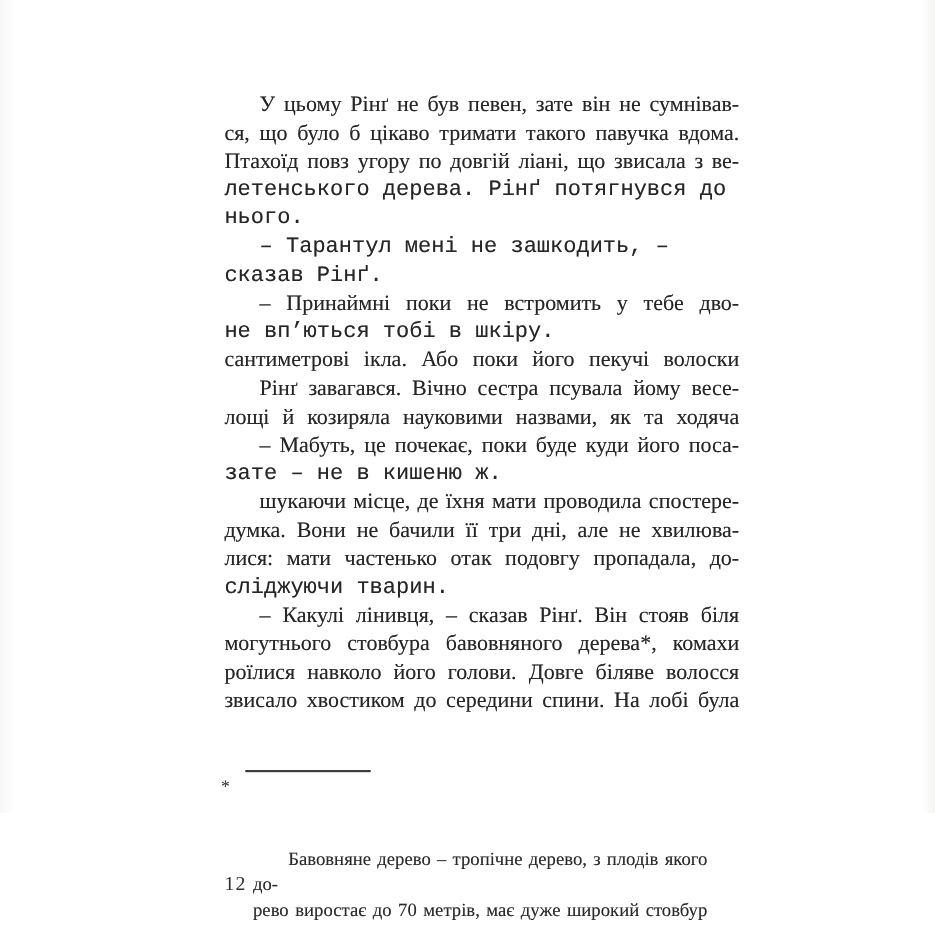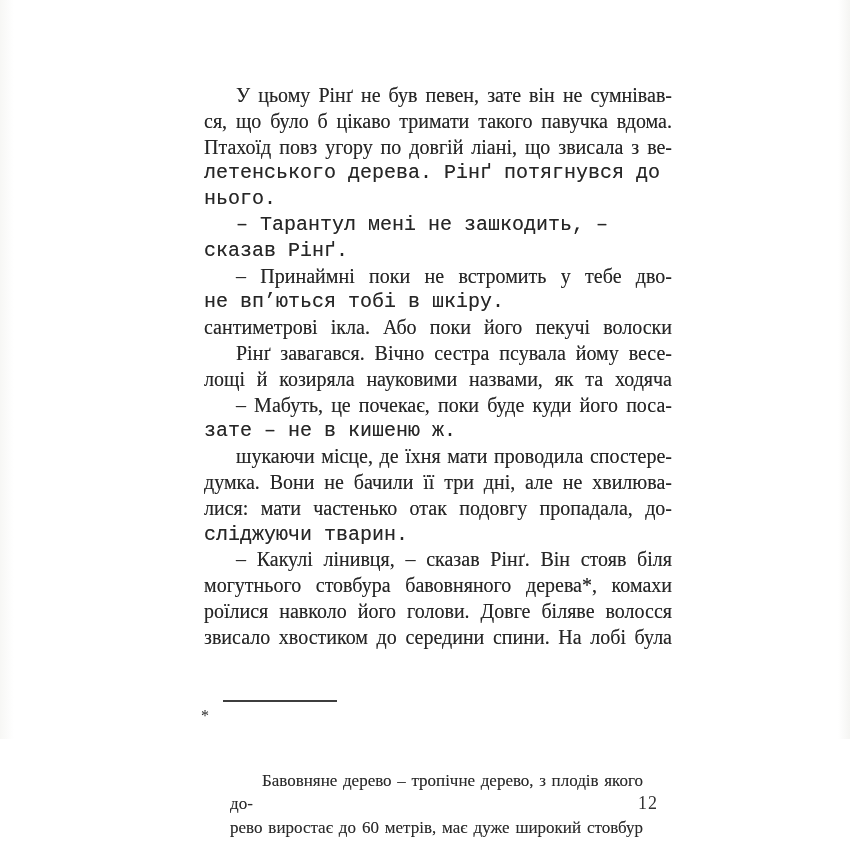--- a/index.html
+++ b/index.html
@@ -48,21 +48,21 @@
     position: absolute;
     left: 230px; top: 741px; width: 413px;
     font-size: 17px; line-height: 23.4px;
     color: #2b2b2b;
     text-shadow: 0 0 0.4px rgba(20,20,20,0.4);
     margin-top: 28px;
   }
   .page-number {
     position: absolute;
     left: 204px; top: 793px; width: 454px;
-    text-align: right;
+    text-align: left;
     font-size: 18px; color: #333333;
     letter-spacing: 1px;
   }
 </style>
 </head>
 <body>
 
 <div class="page">
   <div class="text-block" id="text-block">
       <div class="para">
@@ -98,17 +98,17 @@
         <div class="tline">могутнього стовбура бавовняного дерева*, комахи</div>
         <div class="tline">роїлися навколо його голови. Довге біляве волосся</div>
         <div class="tline">звисало хвостиком до середини спини. На лобі була</div>
       </div>
     </div>
   <div class="footnote-rule"></div>
   <div class="footnote-marker">*</div>
   <div class="footnote" id="footnote-block">
       <div class="para">
         <div class="tline">Бавовняне дерево – тропічне дерево, з плодів якого до-</div>
-        <div class="tline">рево виростає до 60 метрів, має дуже широкий стовбур</div>
+        <div class="tline">рево виростає до 70 метрів, має дуже широкий стовбур</div>
       </div>
     </div>
   <div class="page-number">12</div>
 </div>
 
 </body></html>

